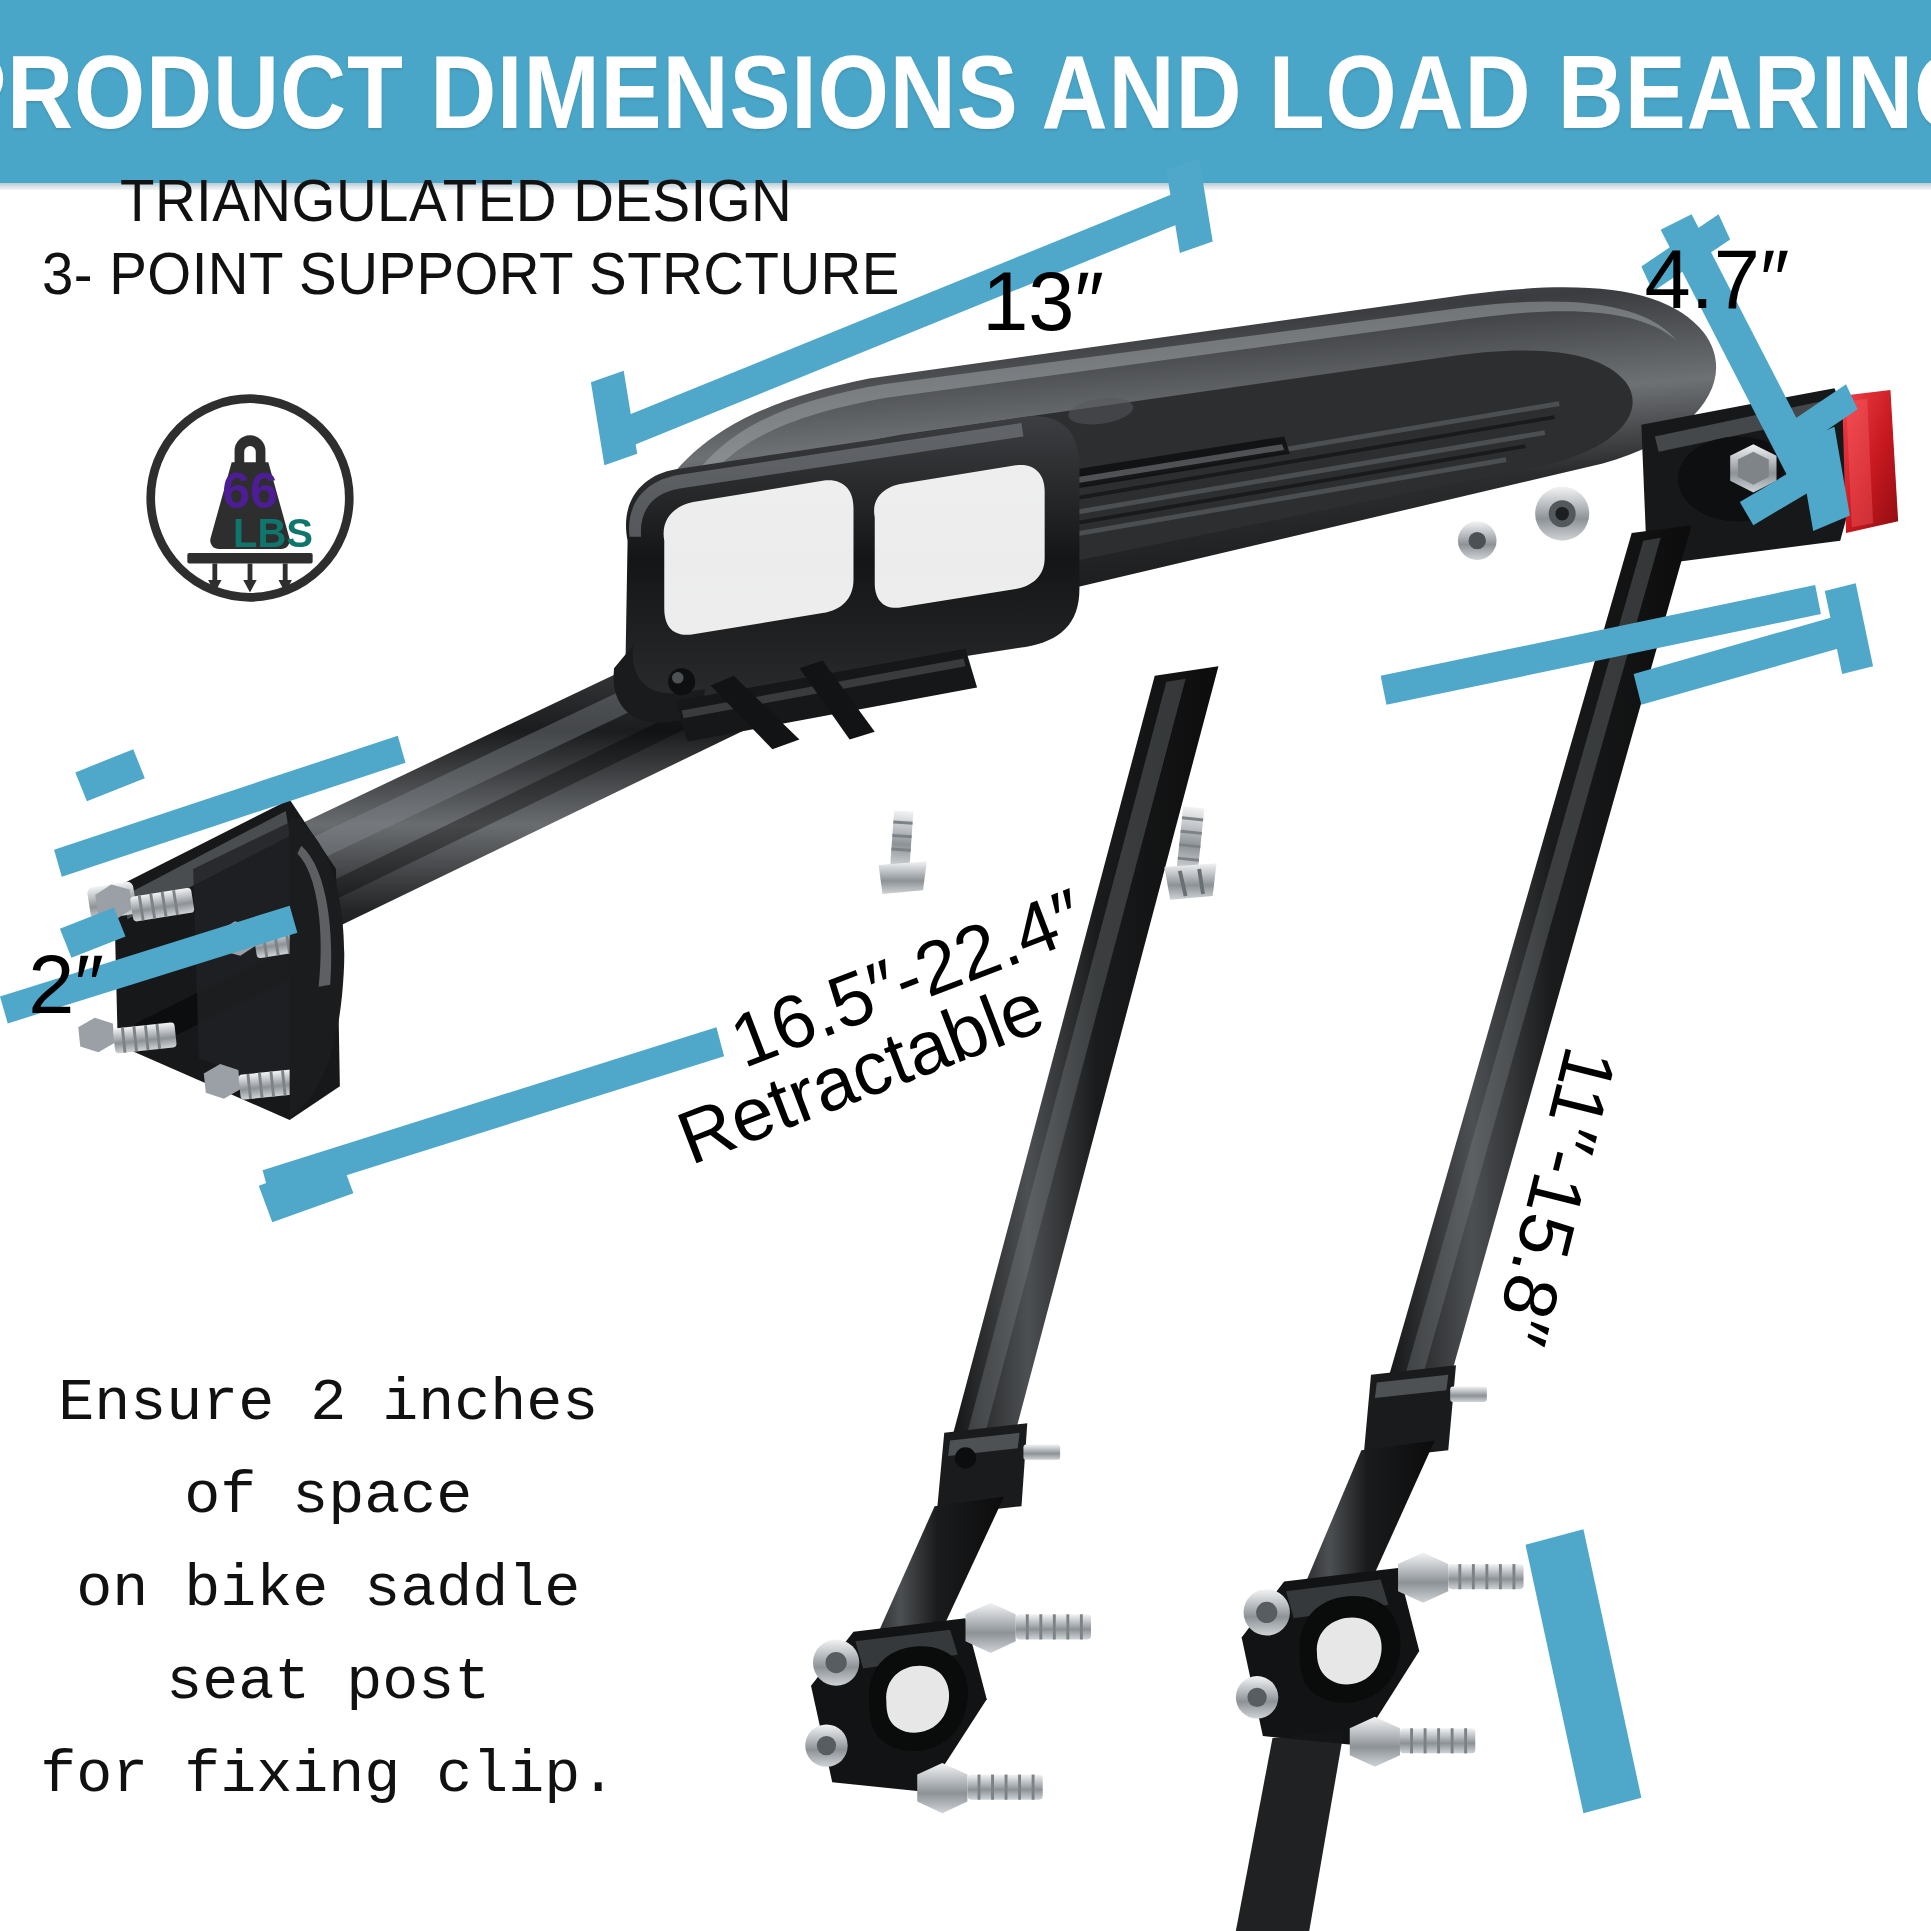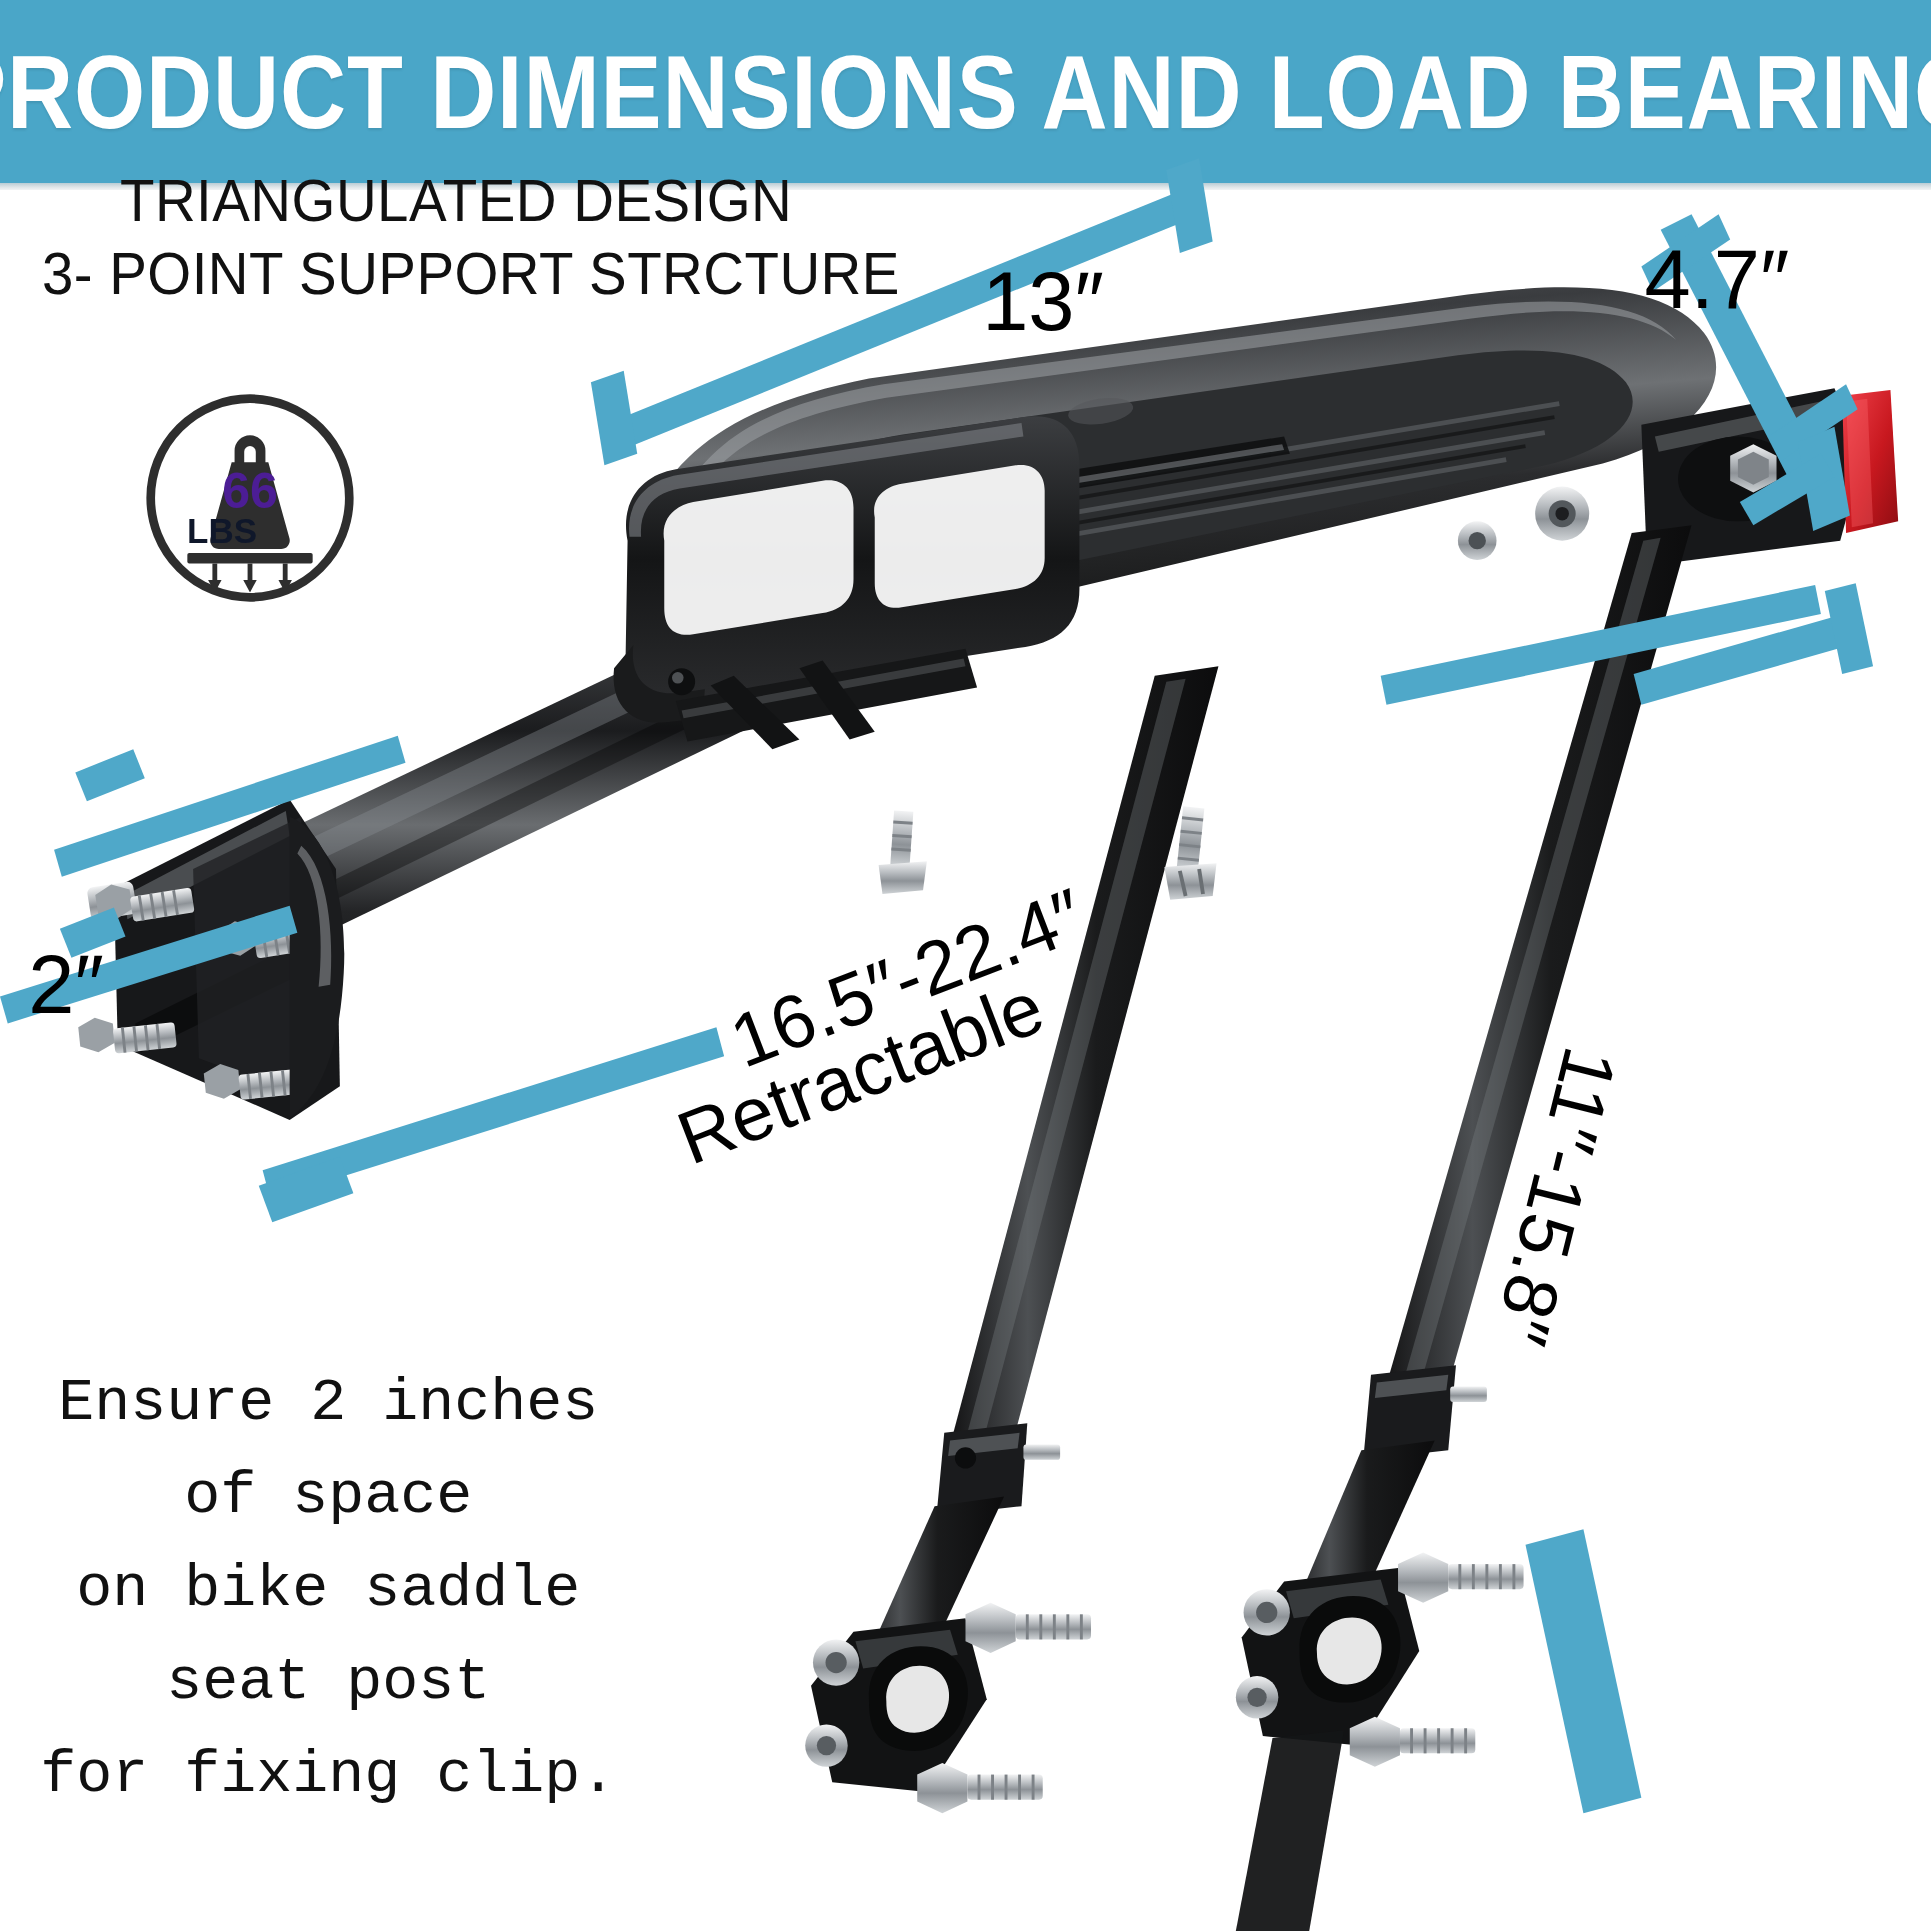--- a/index.html
+++ b/index.html
@@ -99,22 +99,22 @@
         <path d="M140.5 196 L154.5 196 L147.5 209 Z"></path>
       </g>
     </svg>
     
     
   </div>
 
   <div style="position:absolute; left:143px; top:391px; width:214px; height:214px; pointer-events:none;">
     <div style="position:absolute; left:44px; top:75px; width:126px; text-align:center;
                 font-family:'Liberation Sans',sans-serif; font-weight:700; font-size:50px; color:#4c1d95; line-height:1;">66</div>
-    <div style="position:absolute; left:44px; top:122px; width:126px; text-align:left;
-                font-family:'Liberation Sans',sans-serif; font-weight:700; font-size:35px; color:#0f172a; line-height:1;">LBS</div>
+    <div style="position:absolute; left:44px; top:122px; width:126px; text-align:right;
+                font-family:'Liberation Sans',sans-serif; font-weight:700; font-size:40px; color:#0f766e; line-height:1;">LBS</div>
   </div>
 
   <svg class="product" viewBox="0 0 2000 2000">
     <defs>
       <linearGradient id="gTray" x1="0" y1="0" x2="0.25" y2="1">
         <stop offset="0%" stop-color="#57595c"></stop>
         <stop offset="22%" stop-color="#3a3c3f"></stop>
         <stop offset="48%" stop-color="#6e7174"></stop>
         <stop offset="70%" stop-color="#2b2c2e"></stop>
         <stop offset="100%" stop-color="#171818"></stop>

